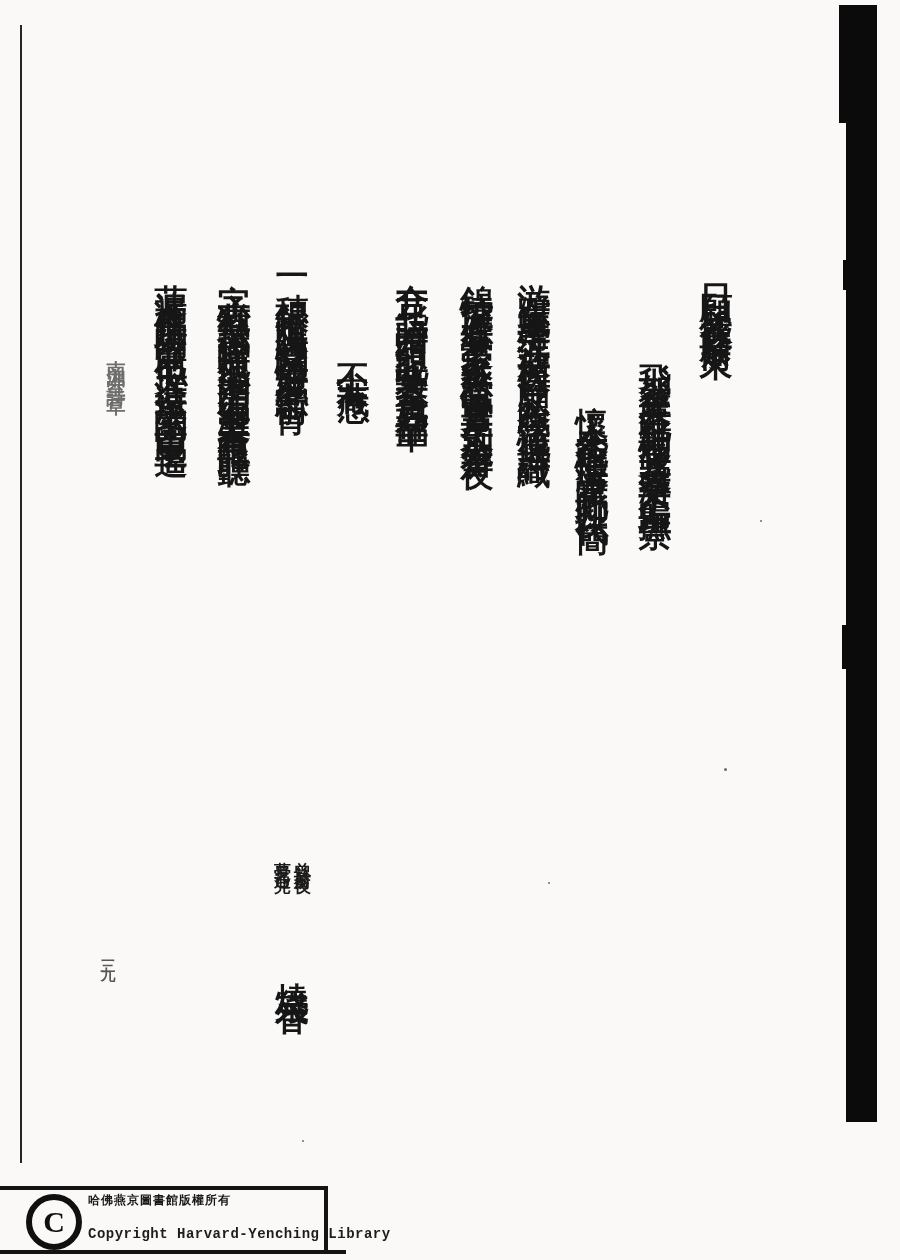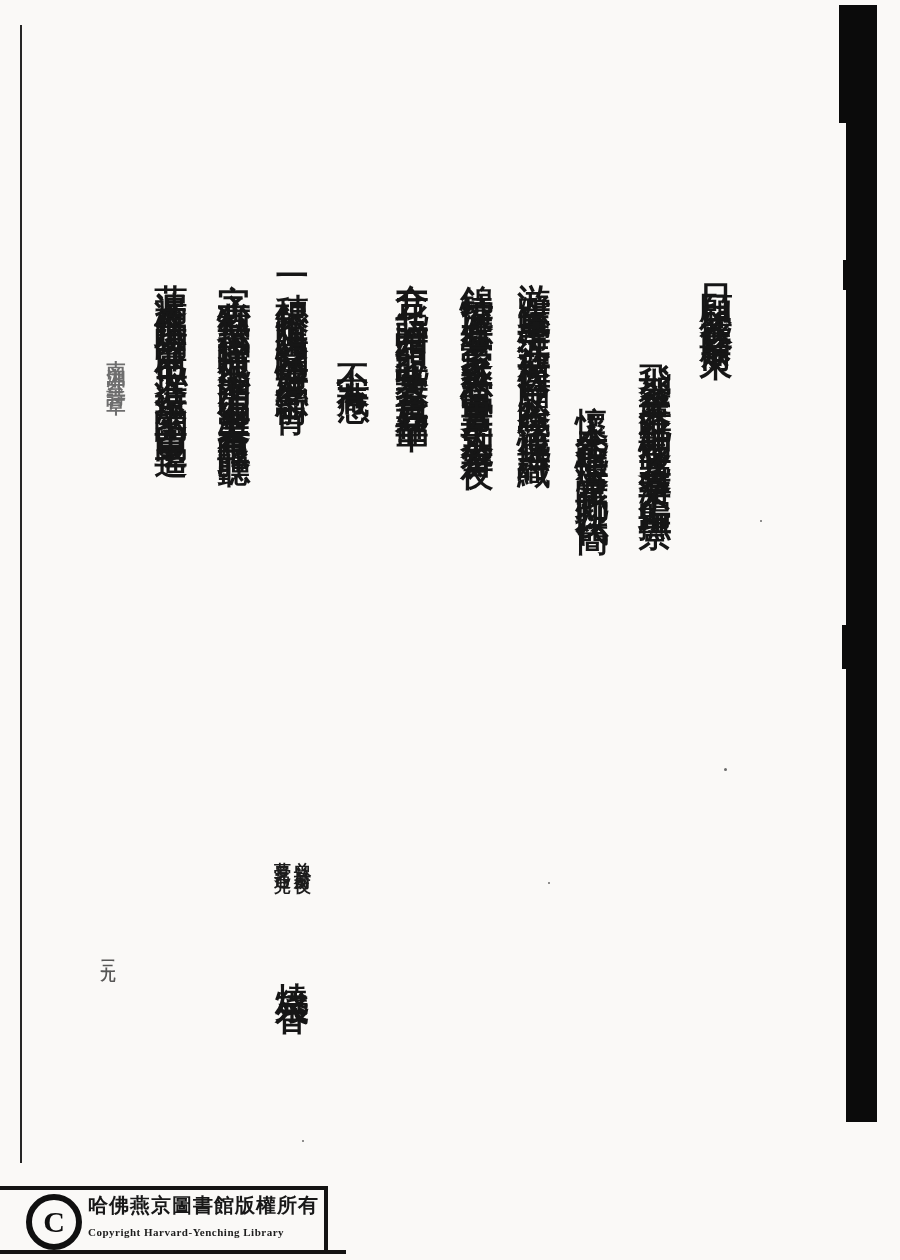--- a/index.html
+++ b/index.html
@@ -63,27 +63,27 @@
   #bottom-rule{position:absolute;left:0;top:1250px;width:346px;height:4px;background:#141414;}
   #copyright-circle{
     position:absolute;left:26px;top:1194px;width:44px;height:44px;
     border:6px solid #101010;border-radius:50%;
     display:flex;align-items:center;justify-content:center;
     font-size:30px;font-weight:bold;color:#101010;
     font-family:"Liberation Serif", serif;
   }
   #stamp-cn{
     position:absolute;left:88px;top:1192px;
-    font-size:20px;font-weight:bold;letter-spacing:1px;
+    font-size:12px;font-weight:bold;letter-spacing:1px;
     color:#181818;font-family:"Liberation Serif", serif;
   }
   #stamp-en{
     position:absolute;left:88px;top:1226px;
-    font-size:11px;font-weight:bold;letter-spacing:.5px;
-    color:#1d1d1d;font-family:Liberation Serif, serif;
+    font-size:14px;font-weight:bold;letter-spacing:.5px;
+    color:#1d1d1d;font-family:Liberation Mono, monospace;
   }
 </style>
 </head>
 <body>
 
 <div id="scan-page">
 
   <div id="right-band">
     <div class="bump1"></div>
     <div class="bump2"></div>

